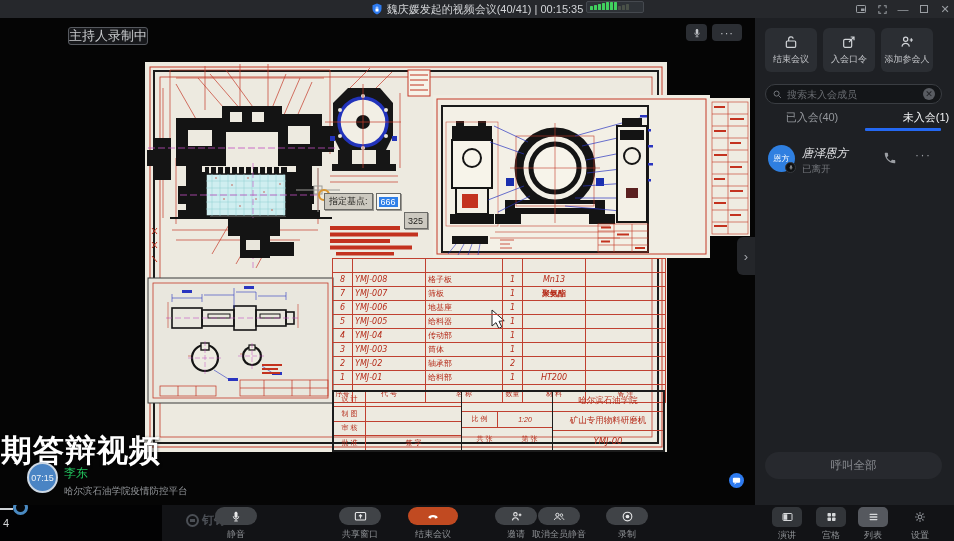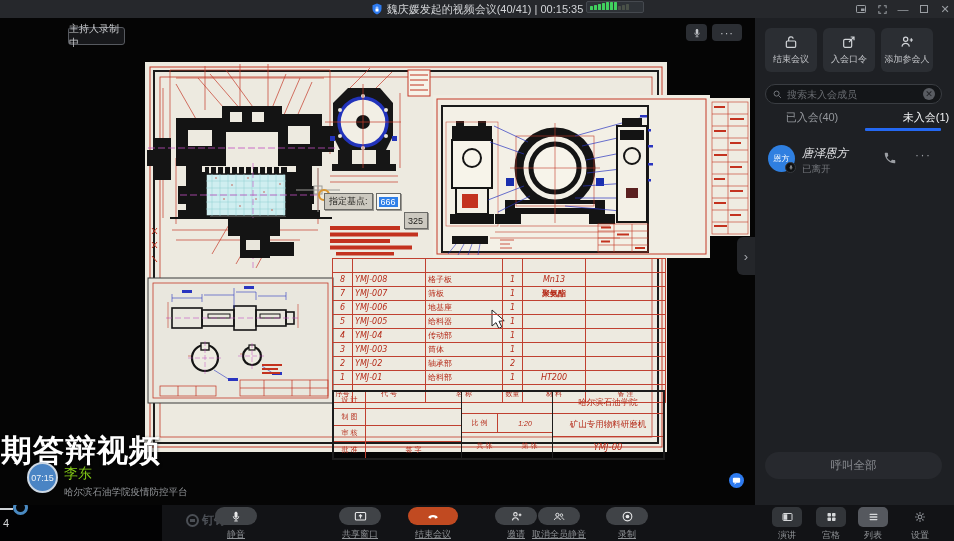--- a/index.html
+++ b/index.html
@@ -14,49 +14,49 @@
   .netbadge { position:absolute; left:586px; top:1px; width:58px; height:12px; background:#2e3237;
     border:1px solid #45494f; border-radius:2px; display:flex; align-items:flex-end; gap:1px; padding:2px 3px; }
   .netbadge i { width:3px; background:#41cf5e; border-radius:.5px; }
   .netbadge i.dim { background:#4a5148; }
   .wincontrols { position:absolute; right:2px; top:0; height:18px; display:flex; align-items:center; gap:7px;
     color:#9a9ea3; font-size:11px; }
   .wincontrols .wc { width:14px; height:14px; display:flex; align-items:center; justify-content:center; cursor:default; }
 
   
   .stage { position:absolute; left:0; top:18px; width:755px; height:487px; background:#050505; overflow:hidden; }
-  .rec-badge { position:absolute; left:68px; top:9px; width:57px; height:18px; background:rgba(25,27,30,.9);
-    border:1px solid #56595f; border-radius:3px; color:#c9cbce; font-size:10px;
+  .rec-badge { position:absolute; left:68px; top:9px; width:80px; height:18px; background:rgba(25,27,30,.9);
+    border:1px solid #56595f; border-radius:3px; color:#c9cbce; font-size:13px;
     display:flex; align-items:center; justify-content:center; }
   .stage-btn { position:absolute; top:6px; height:17px; background:#2b2e33; border-radius:4px;
     display:flex; align-items:center; justify-content:center; color:#c4c7cb; }
   .stage-mic { left:686px; width:21px; }
   .stage-more { left:712px; width:30px; font-size:11px; letter-spacing:1px; }
   .collapse-tab { position:absolute; left:737px; top:219px; width:18px; height:38px; background:#24262a;
     border-radius:6px 0 0 6px; color:#a3a6ab; font-size:13px; display:flex; align-items:center; justify-content:center; }
   .chat-bubble { position:absolute; left:729px; top:455px; width:15px; height:15px; border-radius:50%;
     background:#2e7bf0; display:flex; align-items:center; justify-content:center; }
   .caption { position:absolute; left:1px; top:412px; color:#fff; font-size:31px; font-weight:bold; letter-spacing:1px;
     text-shadow:0 1px 3px rgba(0,0,0,.8);text-align:right; }
   .presenter { position:absolute; left:27px; top:444px; display:flex; align-items:flex-start; }
   .presenter .pav { width:31px; height:31px; border-radius:50%; background:#4a84c4; border:2px solid #cdd8e4;
     color:#eef3f8; font-size:9px; display:flex; align-items:center; justify-content:center; flex:none; }
   .presenter .pmeta { margin-left:6px; padding-top:3px; }
-  .presenter .pname { color:#84cc16; font-size:14px; }
+  .presenter .pname { color:#22c55e; font-size:12px; }
   .presenter .psub { color:#94979b; font-size:9.5px; margin-top:3px; }
 
   
   .cad-svg { position:absolute; left:0; top:0; }
   .bom { position:absolute; left:332px; top:240px; width:333px; border-collapse:collapse;
     font-size:8px; color:#b52a18; background:transparent; table-layout:fixed; }
   .bom td { border:1px solid #c04030; height:14px; padding:0 2px; overflow:hidden; white-space:nowrap; }
   .bom .lat { font-style:italic; font-family:"DejaVu Sans",sans-serif; }
   .bom .c { text-align:center; }
   .bom tr.hdr td { height:18px; font-size:7px; text-align:center; color:#b02818; }
-  .tblock { position:absolute; left:332px; top:372px; width:333px; height:70px; display:flex;
+  .tblock { position:absolute; left:332px; top:372px; width:333px; height:62px; display:flex;
     border:2px solid #1c1c1c; color:#b52a18; font-size:7px; }
   .tblock .sec { border-right:1.5px solid #1c1c1c; }
   .tb-left { width:128px; display:flex; flex-direction:column; }
   .tb-left .row { flex:1; display:flex; border-bottom:1px solid #c04030; }
   .tb-left .row:last-child { border-bottom:none; }
   .tb-left .lbl { width:32px; border-right:1px solid #c04030; display:flex; align-items:center; justify-content:center; }
   .tb-left .val { flex:1; display:flex; align-items:center; justify-content:center; }
   .tb-mid { width:91px; display:flex; flex-direction:column; }
   .tb-mid .r1 { flex:1.2; border-bottom:1px solid #c04030; }
   .tb-mid .r2 { flex:1; border-bottom:1px solid #c04030; display:flex; }
@@ -109,21 +109,21 @@
     border:3px solid #4a8ac2; background:#05070a; }
   .pagenum { position:absolute; left:3px; top:12px; color:#d5d7d9; font-size:11px; }
   .brand { position:absolute; left:186px; top:7px; display:flex; align-items:center; gap:3px; color:#4b4f55;
     font-size:12px; font-weight:bold; }
   .brand .blogo { width:13px; height:13px; border-radius:50%; border:2px solid #4b4f55; position:relative; }
   .brand .blogo:after { content:""; position:absolute; left:2px; top:3px; width:5px; height:3px; background:#4b4f55; }
   .tb-btn { position:absolute; top:0; width:90px; text-align:center; }
   .tb-btn .pill { margin:2px auto 0; width:42px; height:18px; border-radius:9px; background:#404347;
     display:flex; align-items:center; justify-content:center; color:#e8e9ea; }
   .tb-btn .pill.red { width:50px; background:#c14a21; }
-  .tb-btn .tlbl { margin-top:3px; font-size:9px; color:#8e9195;text-decoration:underline; }
+  .tb-btn .tlbl { margin-top:3px; font-size:9px; color:#8e9195; }
   .view-btn { position:absolute; top:0; width:50px; text-align:center; }
   .view-btn .vpill { margin:2px auto 0; width:30px; height:20px; border-radius:5px; background:#323539;
     display:flex; align-items:center; justify-content:center; color:#d6d8da; }
   .view-btn .vpill.sel { background:#55585e; }
   .view-btn .vpill.bare { background:transparent; color:#85888d; }
   .view-btn .tlbl { margin-top:2px; font-size:9px; color:#8e9195; }
 
   svg { display:block; }
 </style>
 </head>

